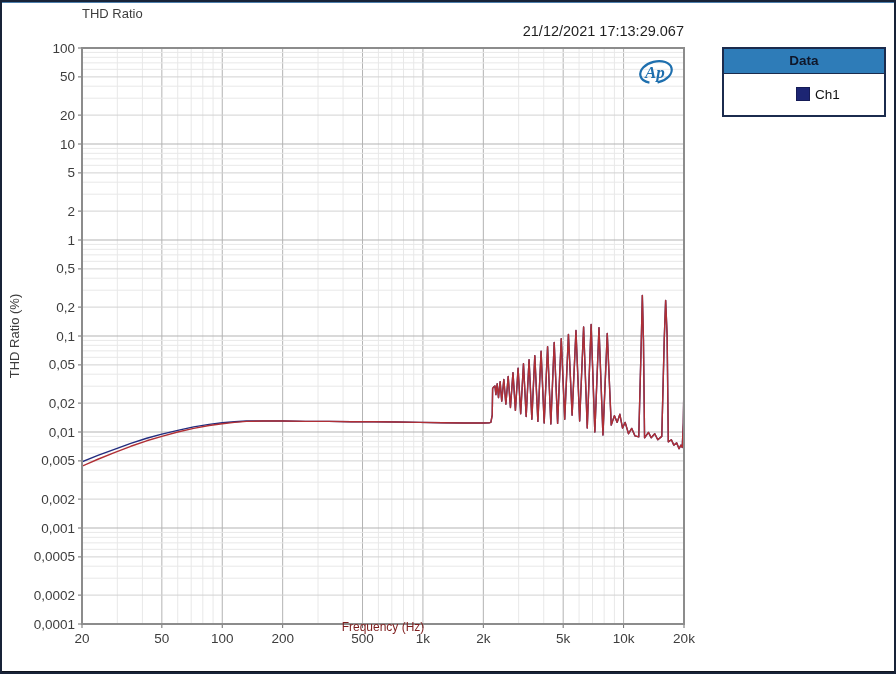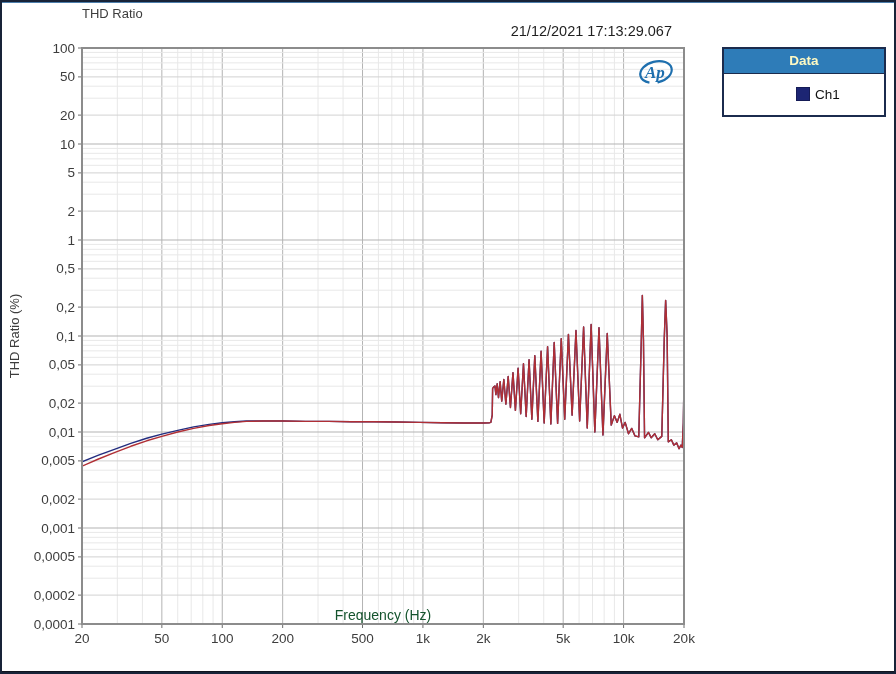--- a/index.html
+++ b/index.html
@@ -6,39 +6,39 @@
   .page{
     position:relative;width:896px;height:674px;background:#fff;overflow:hidden;
     font-family:"Liberation Sans",sans-serif;
     box-shadow: inset 0 0 0 2px #182338, inset 0 3px 0 #4d7fad, inset 0 -3px 0 #10151f;
   }
   .chart-title{
     position:absolute;left:82px;top:6px;width:602px;text-align:left;
     font-size:13px;color:#3d3d3d;
   }
   .timestamp{
-    position:absolute;left:70px;top:23px;width:602px;text-align:right;
+    position:absolute;left:82px;top:23px;width:602px;text-align:right;
     font-size:14.5px;color:#1f1f1f;
   }
   .y-axis-title{
     position:absolute;left:14px;top:336px;transform:translate(-50%,-50%) rotate(-90deg);
     font-size:13px;color:#3d3d3d;white-space:nowrap;
   }
   .x-axis-title{
-    position:absolute;left:82px;top:607px;width:602px;text-align:center;
-    font-size:14px;color:#14532d;
+    position:absolute;left:82px;top:620px;width:602px;text-align:center;
+    font-size:12px;color:#7f1d1d;
   }
   svg.plot{position:absolute;left:0;top:0;}
   .ap-logo{position:absolute;left:634px;top:57px;width:42px;height:32px;}
   .legend{
     position:absolute;left:722px;top:47px;width:164px;background:#fff;
     border:2px solid #1b2b4d;box-sizing:border-box;
   }
   .legend-header{
-    height:24px;line-height:24px;background:#2e7cb8;color:#fef9c3;
+    height:24px;line-height:24px;background:#2e7cb8;color:#0f172a;
     font-weight:bold;font-size:13.5px;text-align:center;
     border-bottom:1px solid #1b2b4d;
   }
   .legend-body{padding:5px 0 6px 0;}
   .legend-item{display:flex;align-items:center;height:30px;padding-left:28px;cursor:default;justify-content:center;}
   .swatch{width:14px;height:14px;margin-right:5px;flex:0 0 auto;}
   .legend-item-label{font-size:13.5px;color:#111;}
 </style>
 </head>
 <body>

